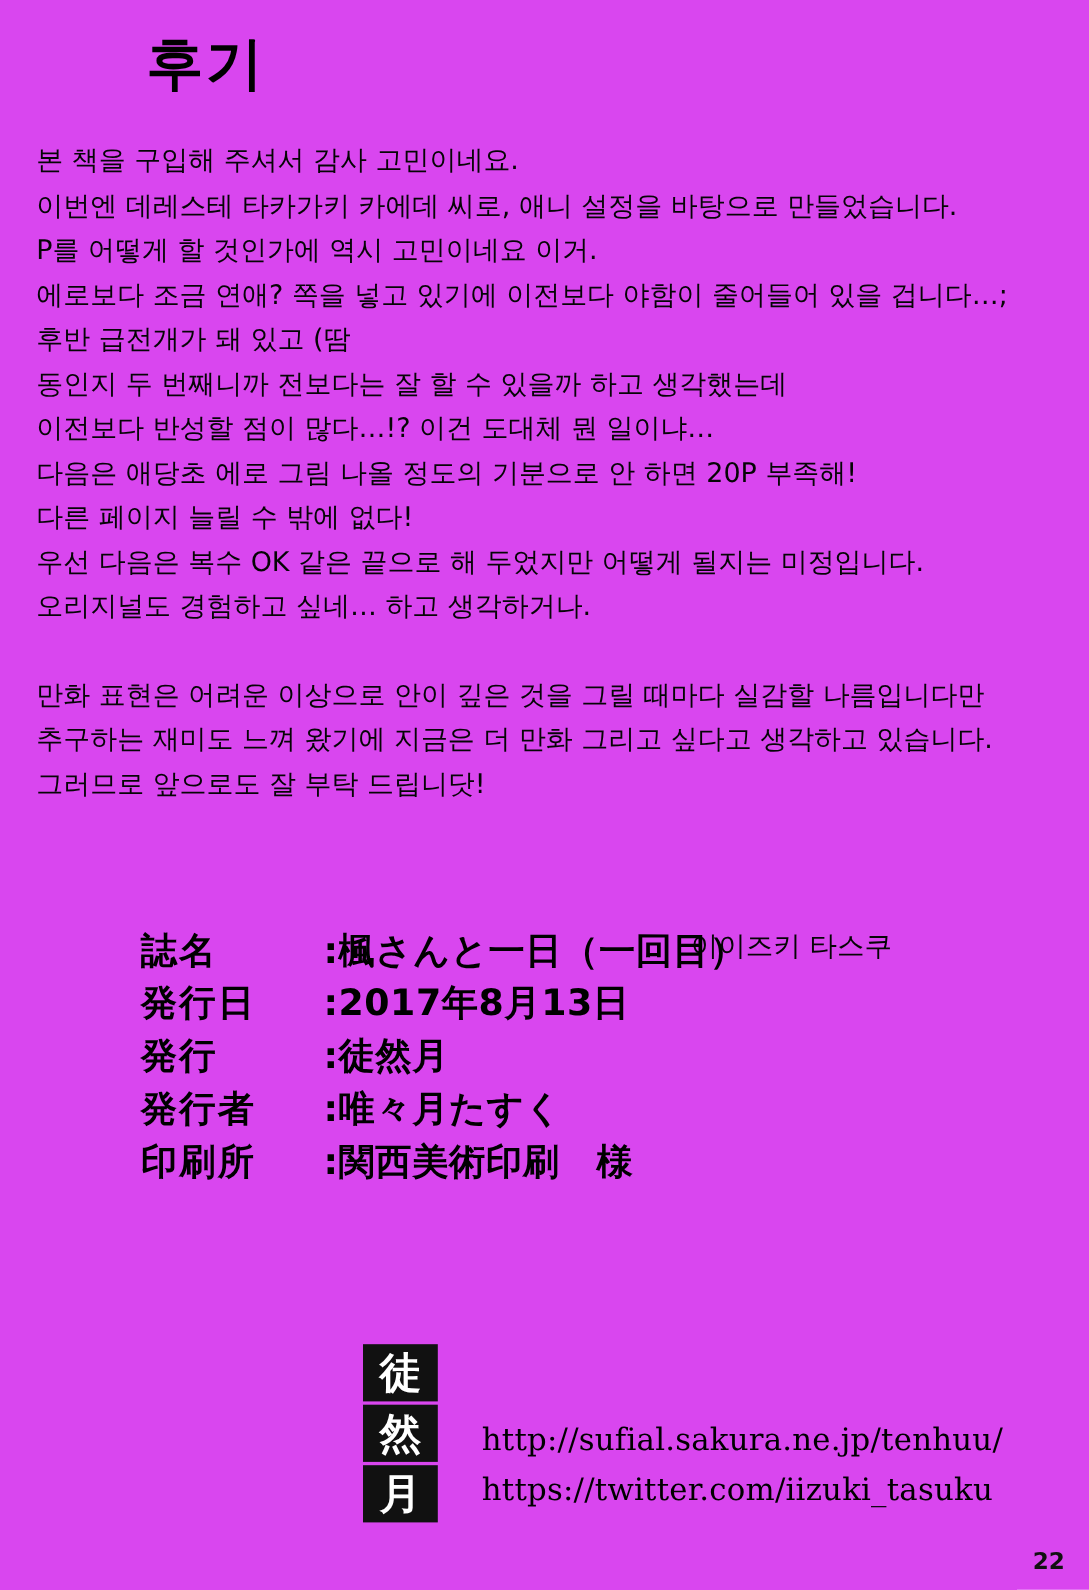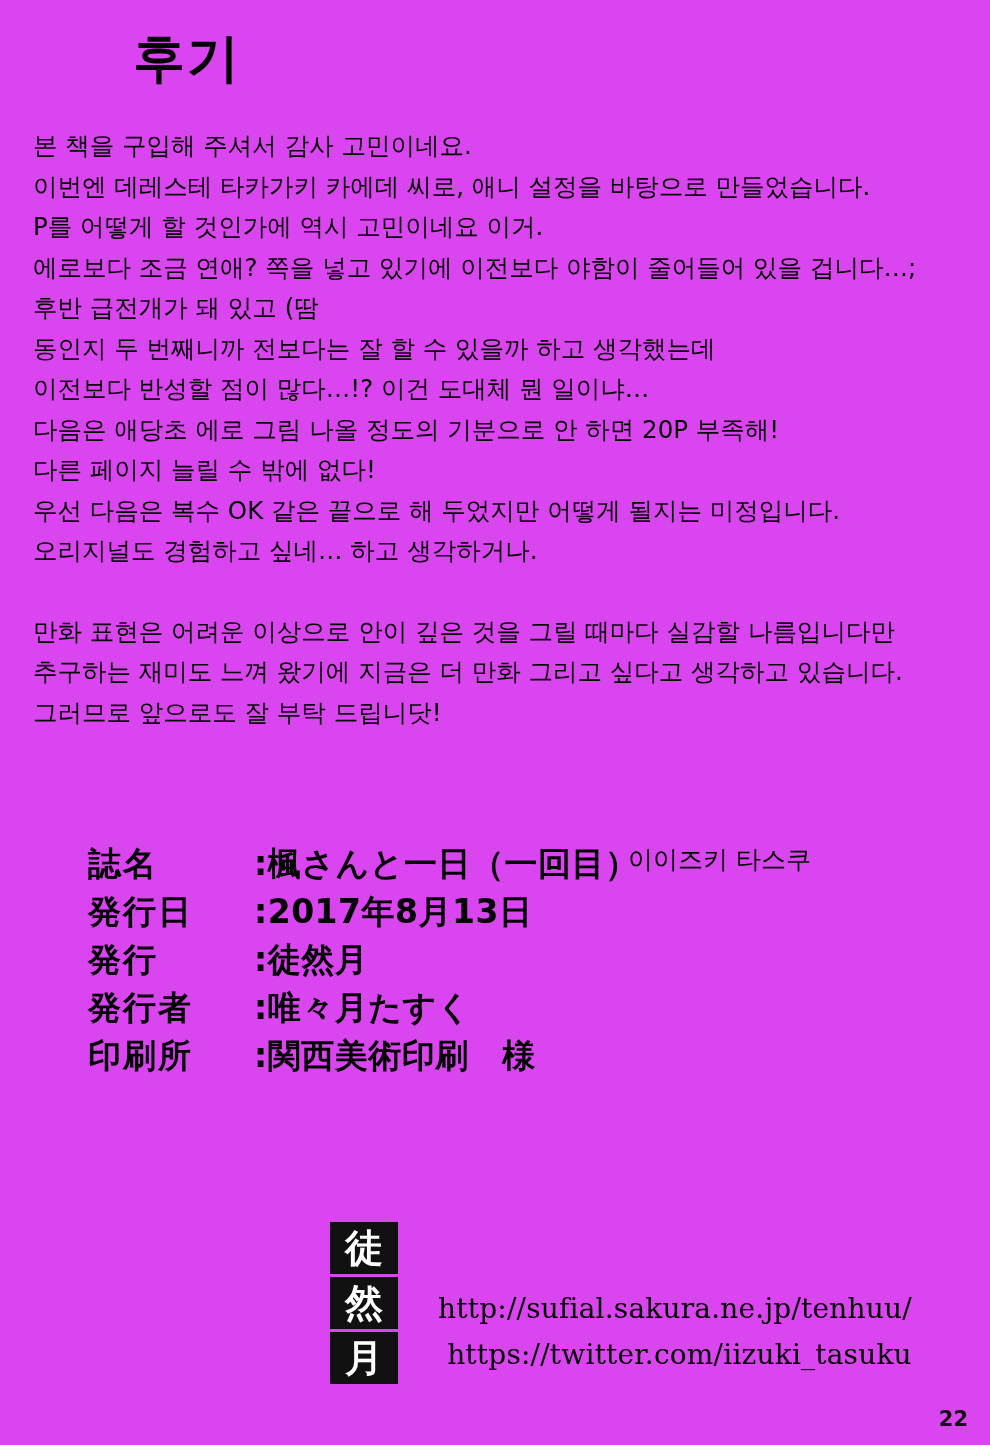--- a/index.html
+++ b/index.html
@@ -53,20 +53,21 @@
   }
   
   .colophon {
     position: absolute;
     left: 88px;
     top: 840px;
     width: 880px;
   }
   .colophon-table {
     border-collapse: collapse;
+    margin-left: 40px;
   }
   .colophon-table td {
     font-size: 33px;
     line-height: 48px;
     font-weight: 700;
     padding: 0;
     color: #000;
     white-space: nowrap;
     font-family: "DejaVu Sans", "Liberation Sans", sans-serif;
   }
@@ -122,21 +123,20 @@
     text-align: center;
     margin-bottom: 3px;
     font-family: "DejaVu Sans", "Liberation Sans", sans-serif;
     overflow: hidden;
   }
   .urls {
     position: absolute;
     left: 438px;
     top: 1286px;
     font-family: "DejaVu Serif", "Liberation Serif", serif;
-    text-align: right;
   }
   .urls p {
     margin: 0;
     font-size: 28px;
     line-height: 46px;
     color: #000;
     white-space: nowrap;
     letter-spacing: 0.2px;
   }
   .page-number {

